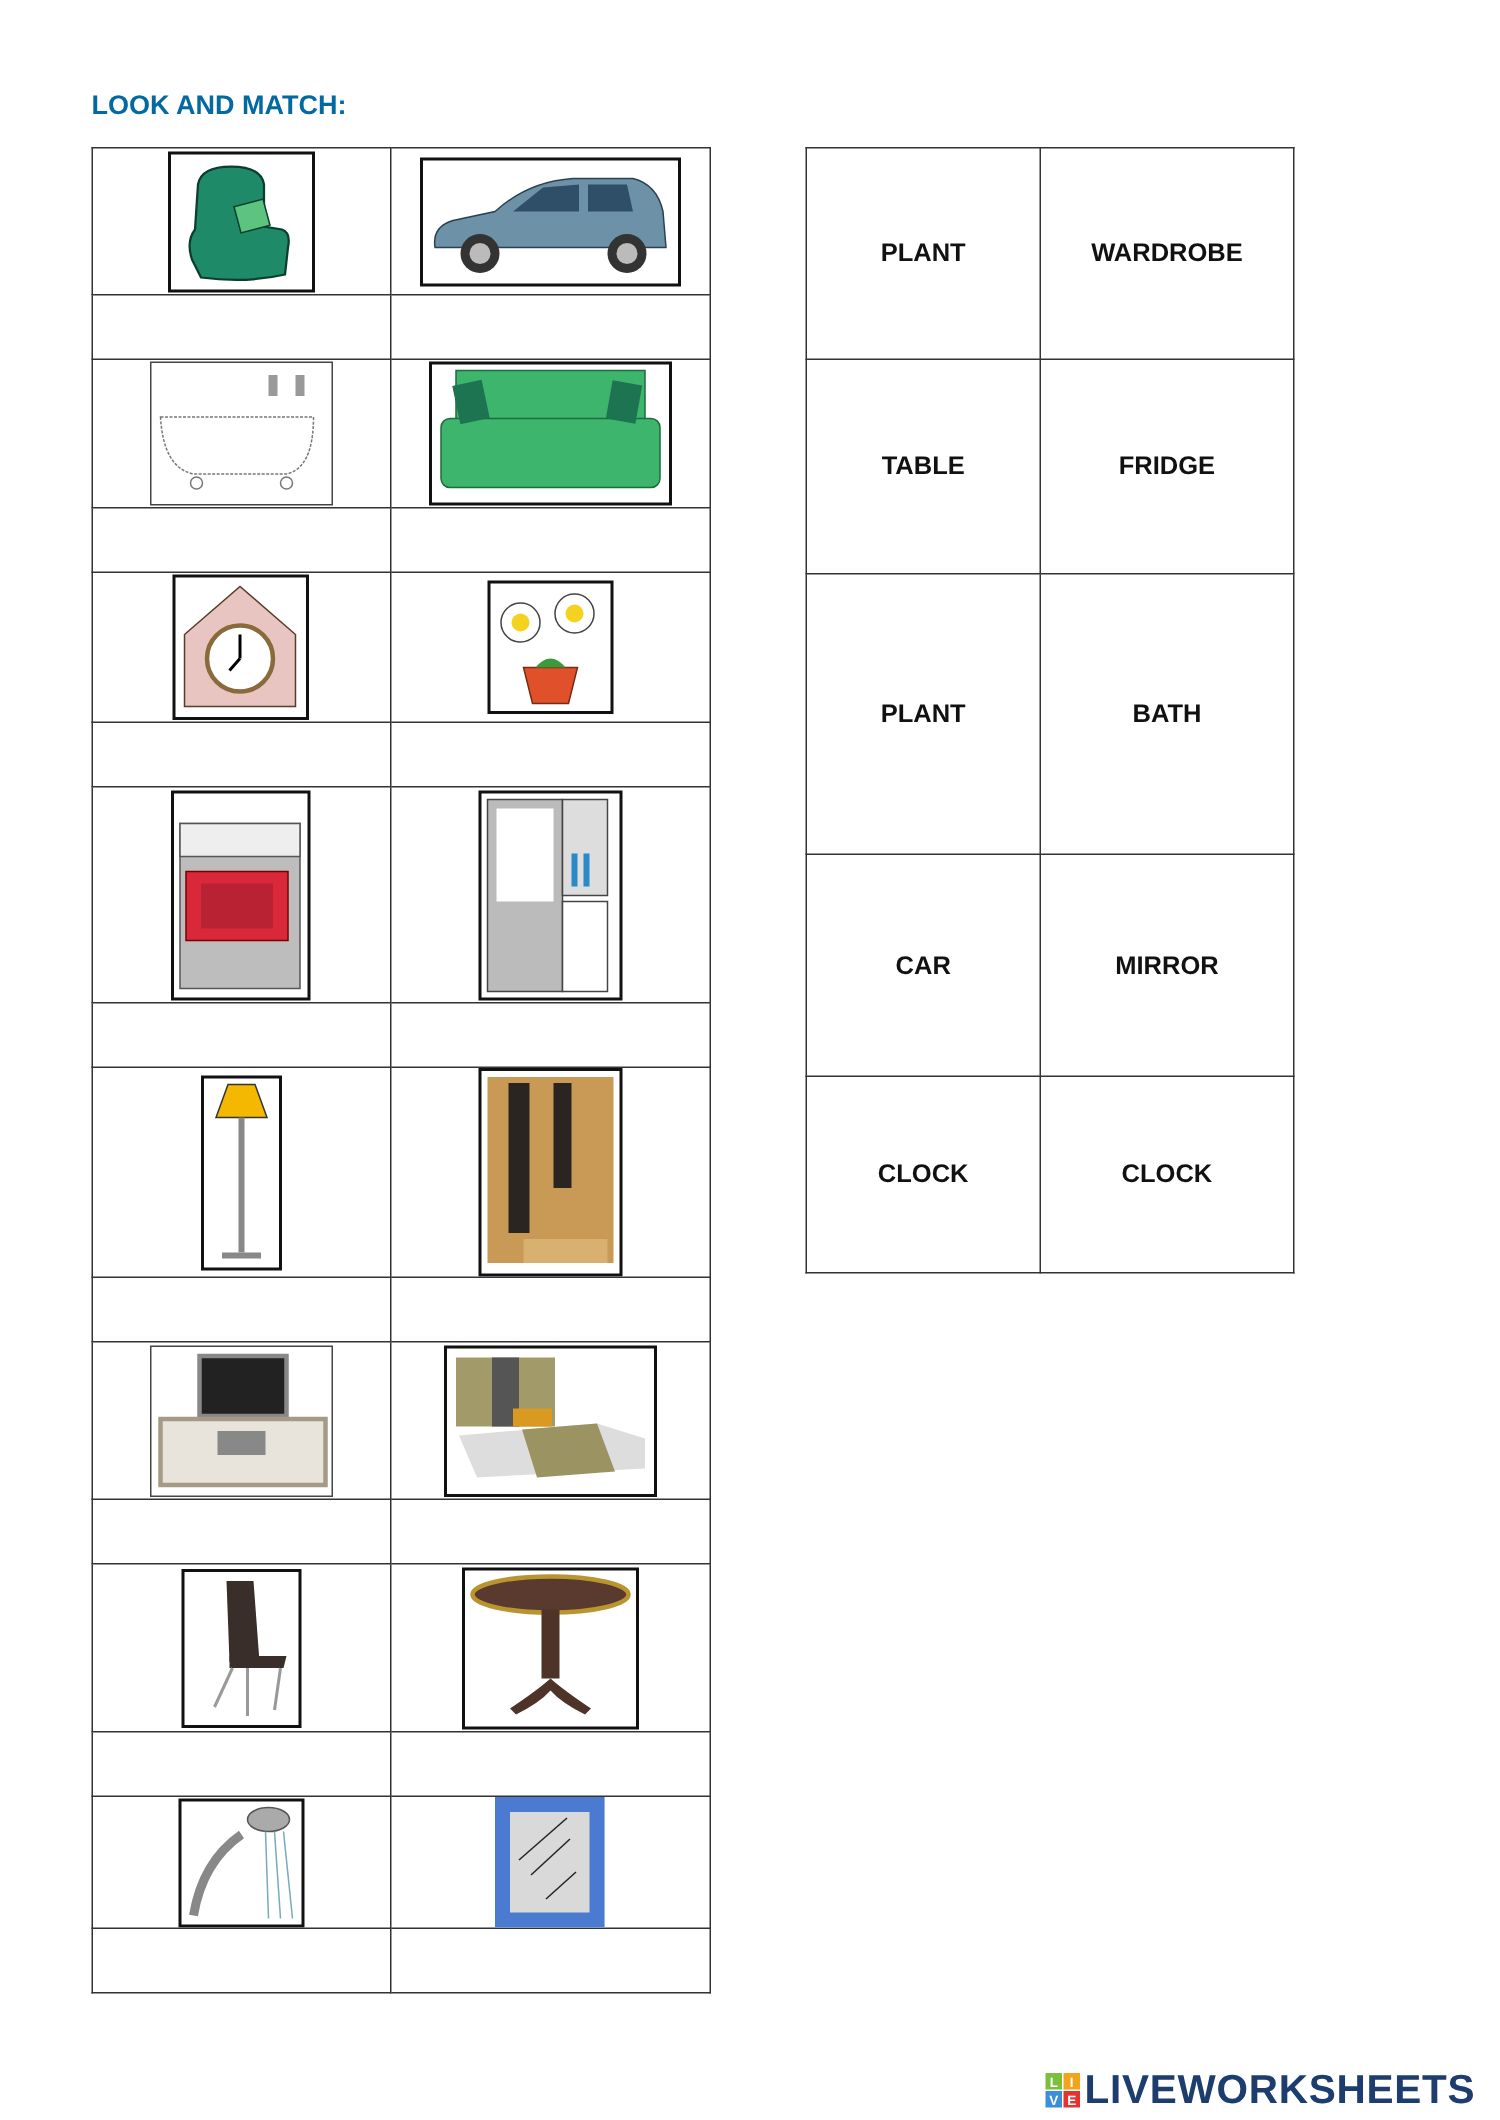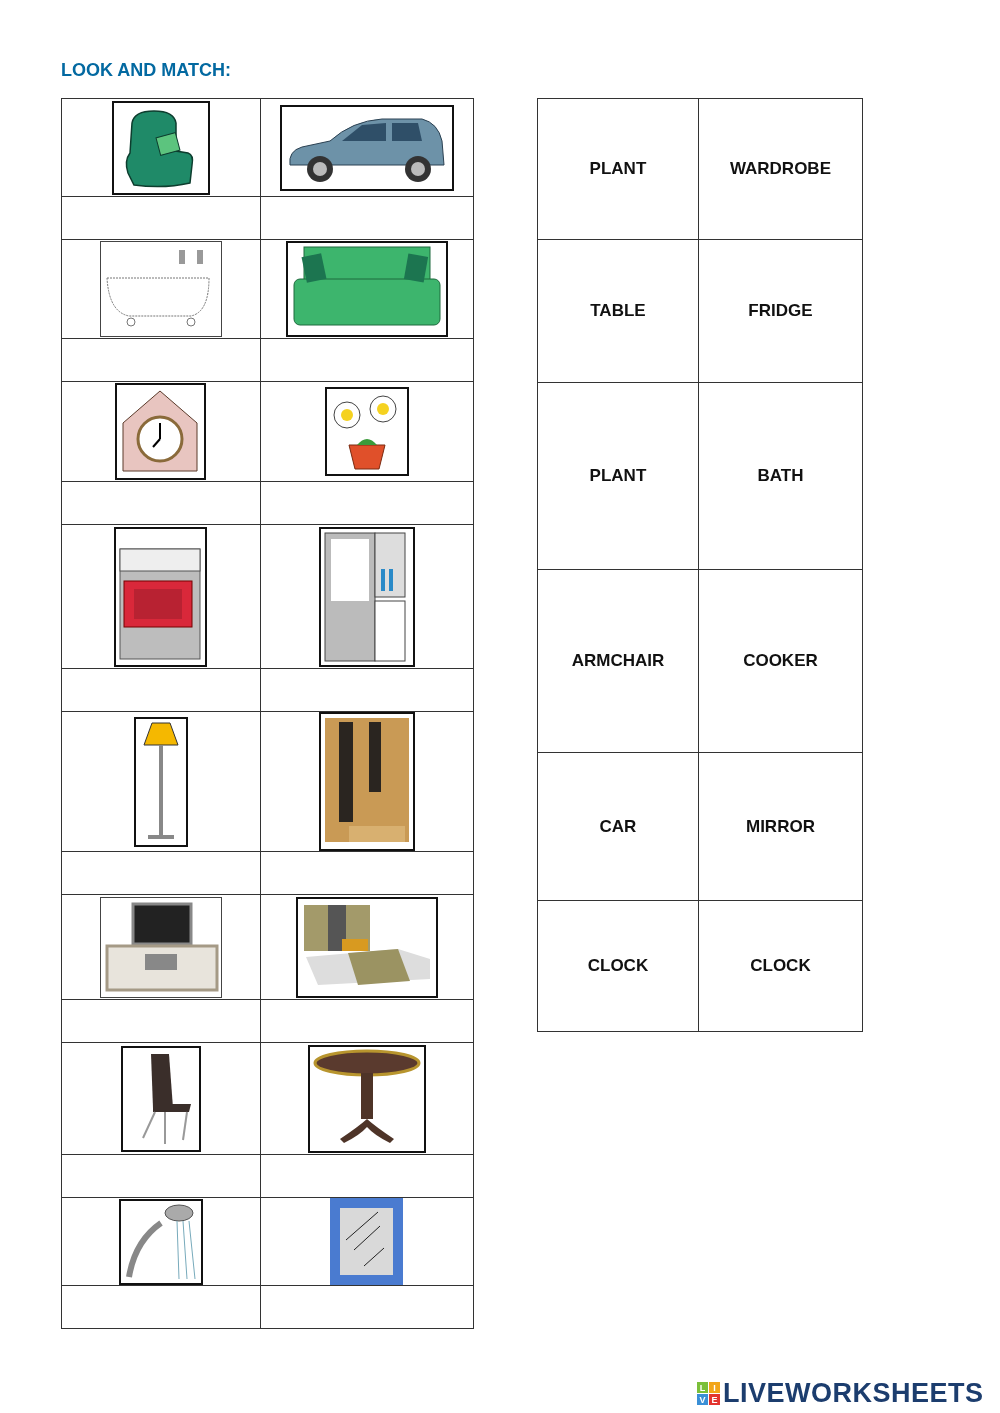--- a/index.html
+++ b/index.html
@@ -254,24 +254,20 @@
     <td>WARDROBE</td>
   </tr>
   <tr style="height:143px">
     <td>TABLE</td>
     <td>FRIDGE</td>
   </tr>
   <tr style="height:187px">
     <td>PLANT</td>
     <td>BATH</td>
   </tr>
-  <tr style="height:183px">
-    <td>ARMCHAIR</td>
-    <td>COOKER</td>
-  </tr>
   <tr style="height:148px">
     <td>CAR</td>
     <td>MIRROR</td>
   </tr>
   <tr style="height:131px">
     <td>CLOCK</td>
     <td>CLOCK</td>
   </tr>
 </tbody>
   </table>

